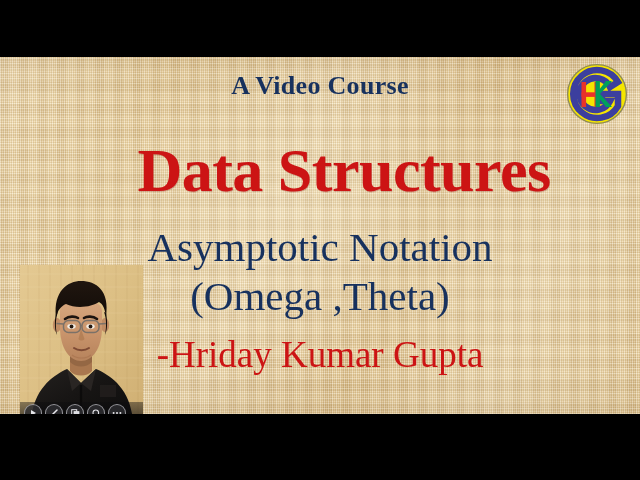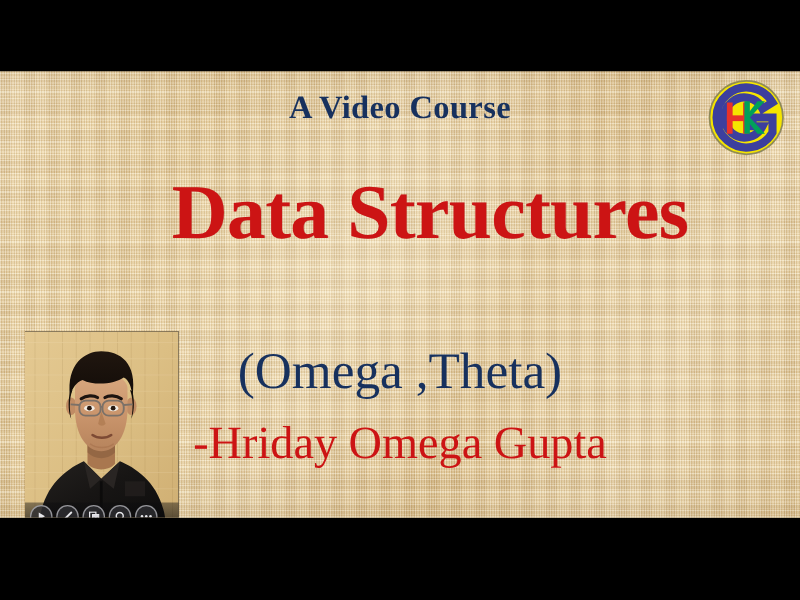--- a/index.html
+++ b/index.html
@@ -264,24 +264,25 @@
       </svg>
     </div>
 
     <div id="text-block">
 
       <div id="line-video-course" class="nowrap">A Video Course</div>
 
 
       <div id="line-title" class="nowrap">Data Structures</div>
 
+      <div id="line-subtitle-1" class="nowrap">Asymptotic Notation</div>
 
       <div id="line-subtitle-2" class="nowrap">(Omega ,Theta)</div>
 
-      <div id="line-author" class="nowrap">-Hriday Omega Gupta</div>
+      <div id="line-author" class="nowrap">-Hriday Kumar Gupta</div>
     </div>
 
     <div id="webcam">
 
       <svg id="webcam-video" width="123" height="159" viewBox="0 0 123 159">
         <defs>
           <linearGradient id="bgWall" x1="0" y1="0" x2="1" y2="1">
             <stop offset="0%" stop-color="#e4c992"></stop>
             <stop offset="50%" stop-color="#dcbf84"></stop>
             <stop offset="100%" stop-color="#cfae72"></stop>

